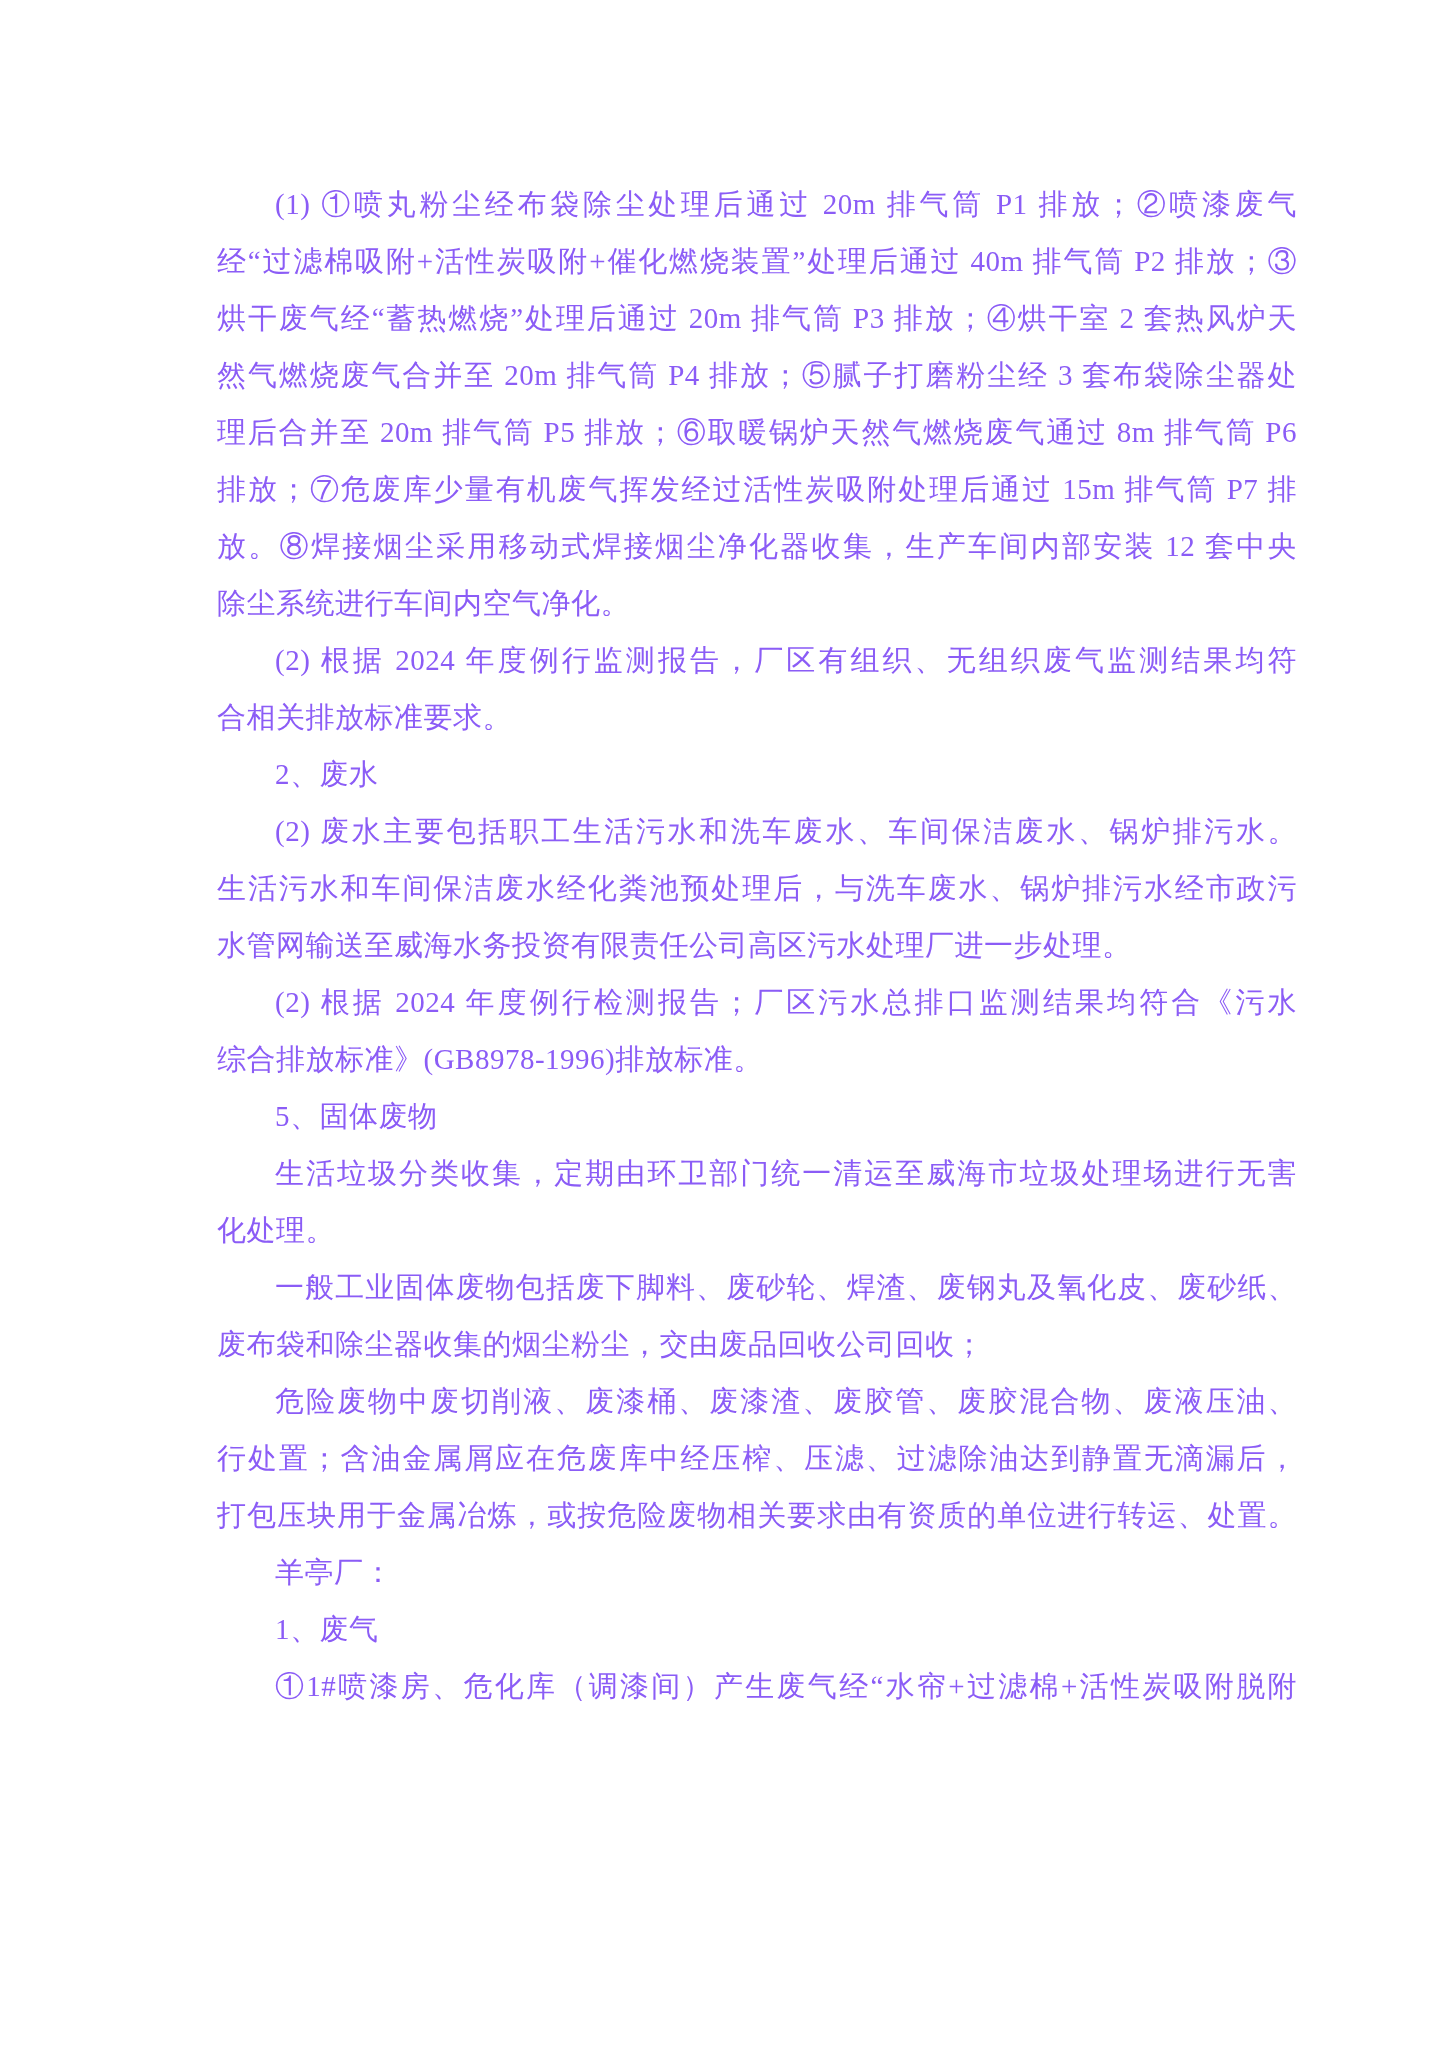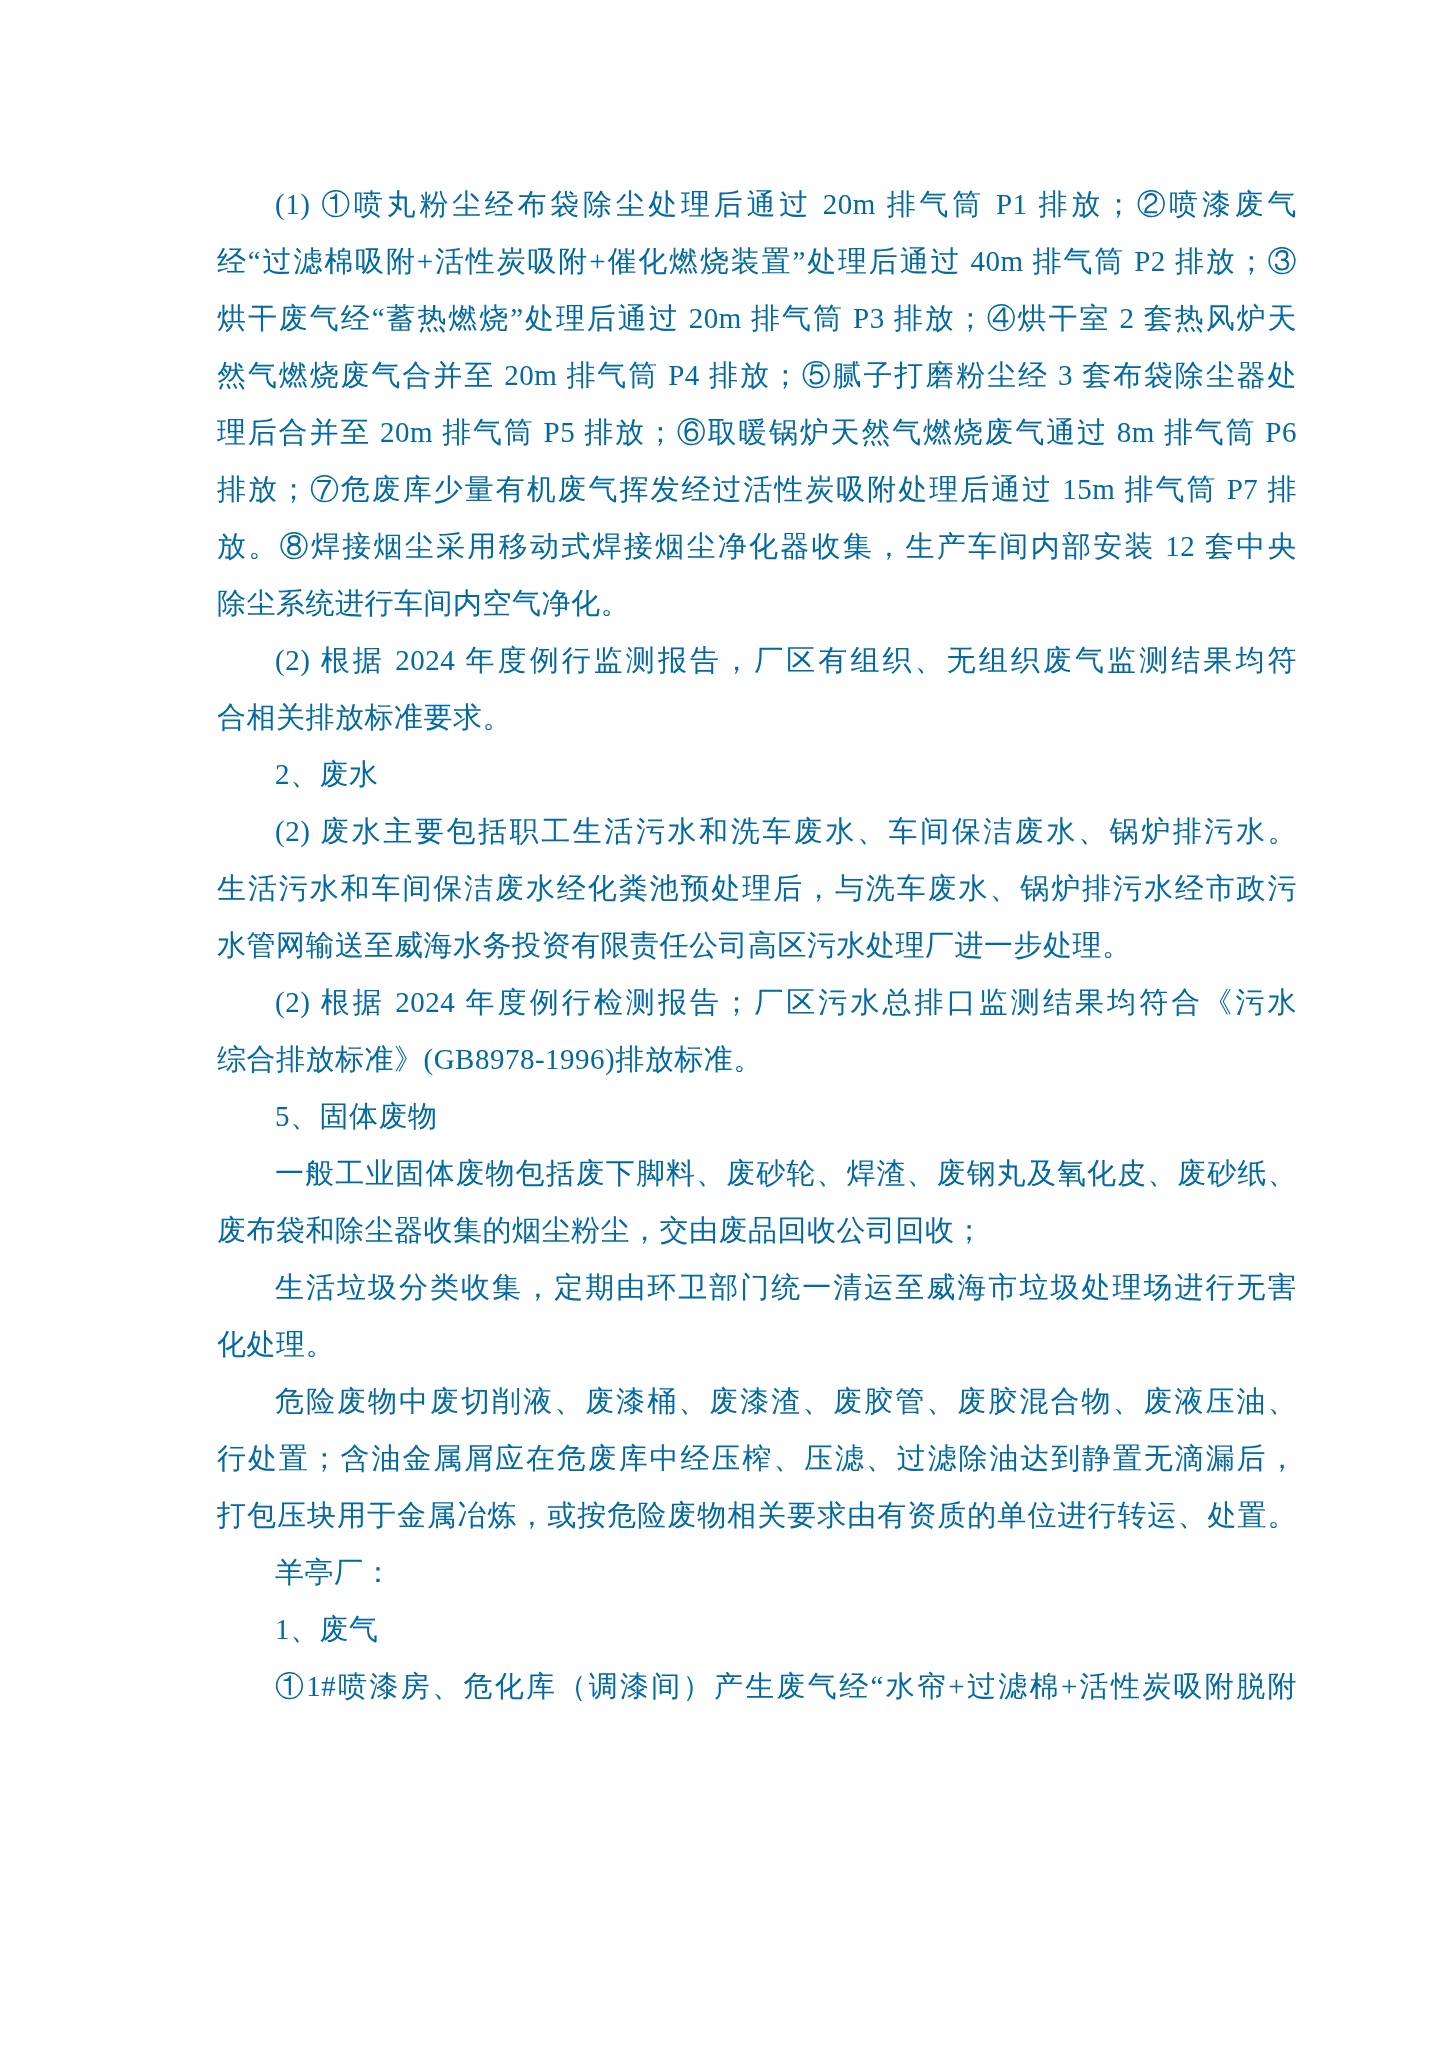--- a/index.html
+++ b/index.html
@@ -40,21 +40,21 @@
   .line.indent {
     text-indent: 2em;
   }
   .line.fill {
     text-align-last: justify;
   }
 </style>
 </head>
 <body style="background: rgb(255, 255, 255);">
 
-<div class="page" style="background: rgb(255, 255, 255); color: #0369a1;">
+<div class="page" style="background: rgb(255, 255, 255); color: #8b5cf6;">
   <div class="doc-body" id="doc-body">
       <div class="para">
         <div class="line indent fill">(1) ①喷丸粉尘经布袋除尘处理后通过 20m 排气筒 P1 排放；②喷漆废气</div>
         <div class="line fill">经“过滤棉吸附+活性炭吸附+催化燃烧装置”处理后通过 40m 排气筒 P2 排放；③</div>
         <div class="line fill">烘干废气经“蓄热燃烧”处理后通过 20m 排气筒 P3 排放；④烘干室 2 套热风炉天</div>
         <div class="line fill">然气燃烧废气合并至 20m 排气筒 P4 排放；⑤腻子打磨粉尘经 3 套布袋除尘器处</div>
         <div class="line fill">理后合并至 20m 排气筒 P5 排放；⑥取暖锅炉天然气燃烧废气通过 8m 排气筒 P6</div>
         <div class="line fill">排放；⑦危废库少量有机废气挥发经过活性炭吸附处理后通过 15m 排气筒 P7 排</div>
         <div class="line fill">放。⑧焊接烟尘采用移动式焊接烟尘净化器收集，生产车间内部安装 12 套中央</div>
         <div class="line">除尘系统进行车间内空气净化。</div>
@@ -72,26 +72,26 @@
         <div class="line">水管网输送至威海水务投资有限责任公司高区污水处理厂进一步处理。</div>
       </div>
       <div class="para">
         <div class="line indent fill">(2) 根据 2024 年度例行检测报告；厂区污水总排口监测结果均符合《污水</div>
         <div class="line">综合排放标准》(GB8978-1996)排放标准。</div>
       </div>
       <div class="para">
         <div class="line indent">5、固体废物</div>
       </div>
       <div class="para">
+        <div class="line indent fill">生活垃圾分类收集，定期由环卫部门统一清运至威海市垃圾处理场进行无害</div>
+        <div class="line">化处理。</div>
+      </div>
+      <div class="para">
         <div class="line indent fill">一般工业固体废物包括废下脚料、废砂轮、焊渣、废钢丸及氧化皮、废砂纸、</div>
         <div class="line">废布袋和除尘器收集的烟尘粉尘，交由废品回收公司回收；</div>
-      </div>
-      <div class="para">
-        <div class="line indent fill">生活垃圾分类收集，定期由环卫部门统一清运至威海市垃圾处理场进行无害</div>
-        <div class="line">化处理。</div>
       </div>
       <div class="para">
         <div class="line indent fill">危险废物中废切削液、废漆桶、废漆渣、废胶管、废胶混合物、废液压油、</div>
         <div class="line fill">行处置；含油金属屑应在危废库中经压榨、压滤、过滤除油达到静置无滴漏后，</div>
         <div class="line fill">打包压块用于金属冶炼，或按危险废物相关要求由有资质的单位进行转运、处置。</div>
       </div>
       <div class="para bold">
         <div class="line indent">羊亭厂：</div>
       </div>
       <div class="para">

